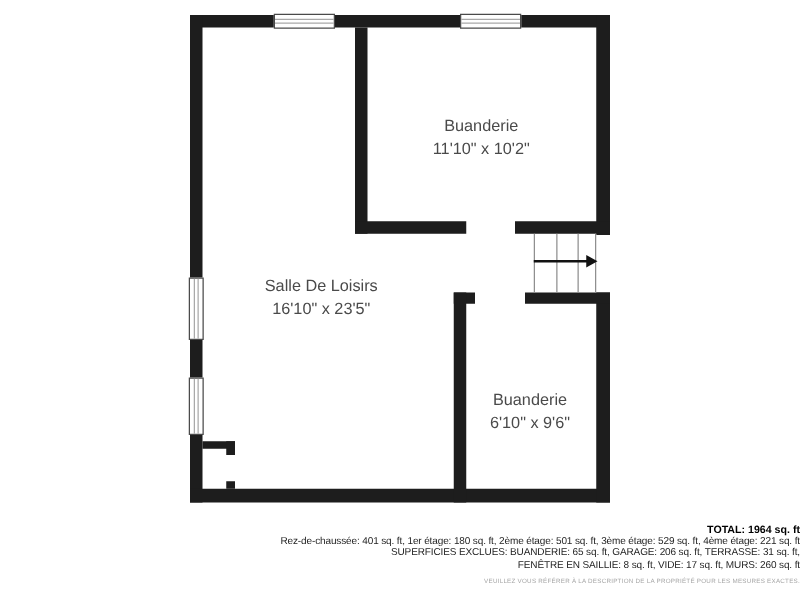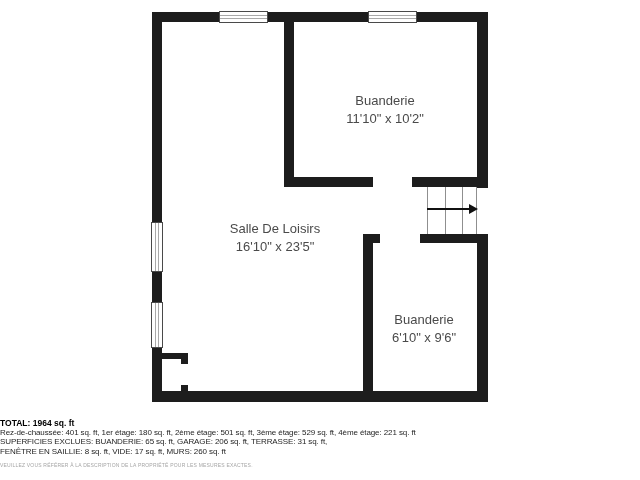--- a/index.html
+++ b/index.html
@@ -18,21 +18,21 @@
     position:absolute;width:0;height:0;
     border-top:5px solid transparent;border-bottom:5px solid transparent;
     border-left:9px solid #111;
   }
   .room-label{
     position:absolute;text-align:center;color:#4a4a4a;
     font-size:13px;line-height:18px;
   }
   .room-label .dims{font-size:13px;}
   .footer{
-    position:absolute;left:0;top:418px;width:640px;text-align:left;color:#1f1f1f;
+    position:absolute;left:0;top:418px;width:640px;text-align:right;color:#1f1f1f;
   }
   .footer .total{font-size:8.5px;font-weight:bold;line-height:10px;color:#000;}
   .footer .fline{font-size:8px;line-height:9.3px;letter-spacing:-0.1px;}
   .footer .disclaimer{font-size:5px;line-height:6px;color:#a5a5a5;margin-top:6px;letter-spacing:0.2px;}
 </style>
 </head>
 <body>
 
 <div id="canvas">
 
@@ -75,21 +75,21 @@
   <div class="sline" style="left:445px;top:187px;height:47px"></div>
   <div class="sline" style="left:462px;top:187px;height:47px"></div>
   <div class="sline" style="left:476px;top:187px;height:47px"></div>
   <div class="arrow-line" style="left:427px;top:208px;width:43px"></div>
   <div class="arrow-head" style="left:469px;top:204px"></div>
 
   <div class="room-label" style="left:295px;top:92px;width:180px">
     <div class="rname">Buanderie</div>
     <div class="dims">11'10" x 10'2"</div>
   </div>
-  <div class="room-label" style="left:185px;top:220px;width:180px">
+  <div class="room-label" style="left:167px;top:220px;width:180px">
     <div class="rname">Salle De Loisirs</div>
     <div class="dims">16'10" x 23'5"</div>
   </div>
   <div class="room-label" style="left:334px;top:311px;width:180px">
     <div class="rname">Buanderie</div>
     <div class="dims">6'10" x 9'6"</div>
   </div>
 
   <div class="footer">
     <div class="total">TOTAL: 1964 sq. ft</div>

